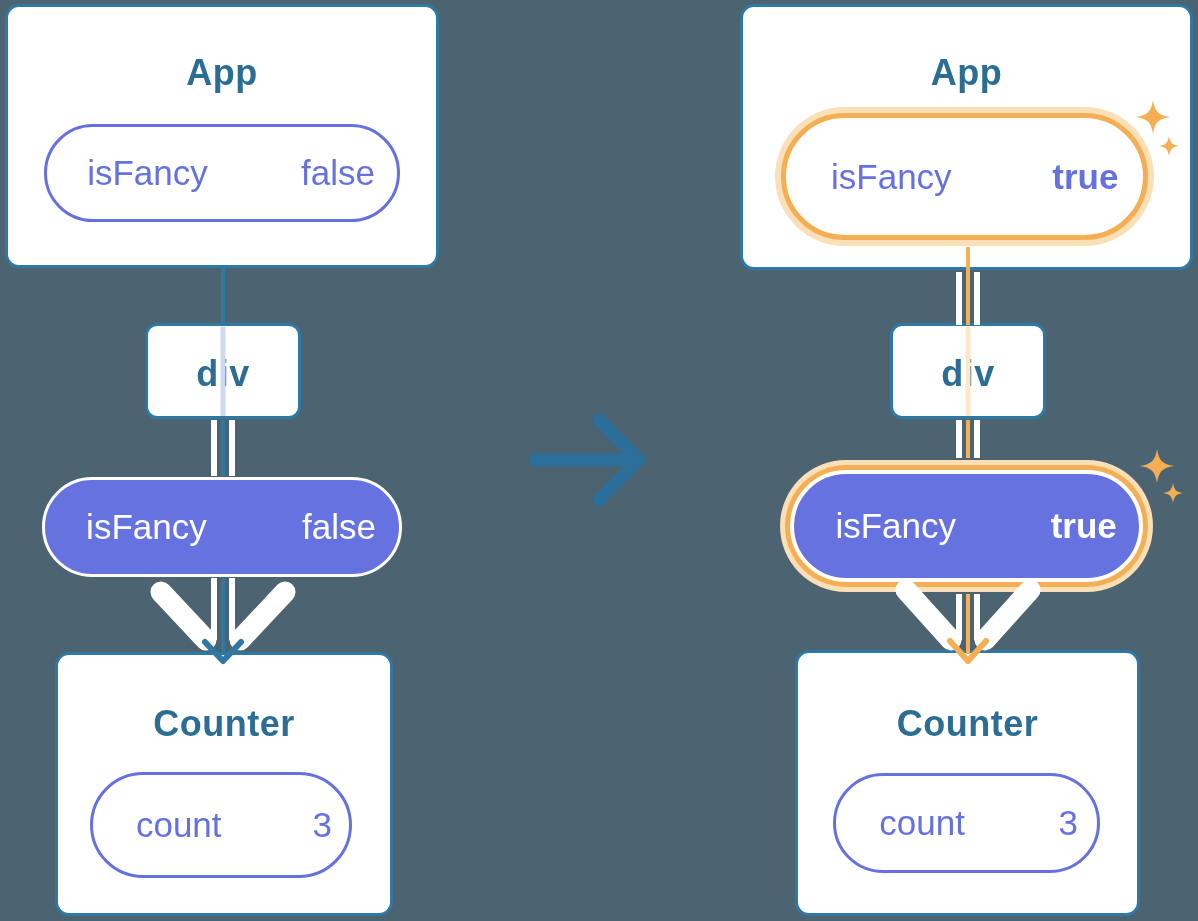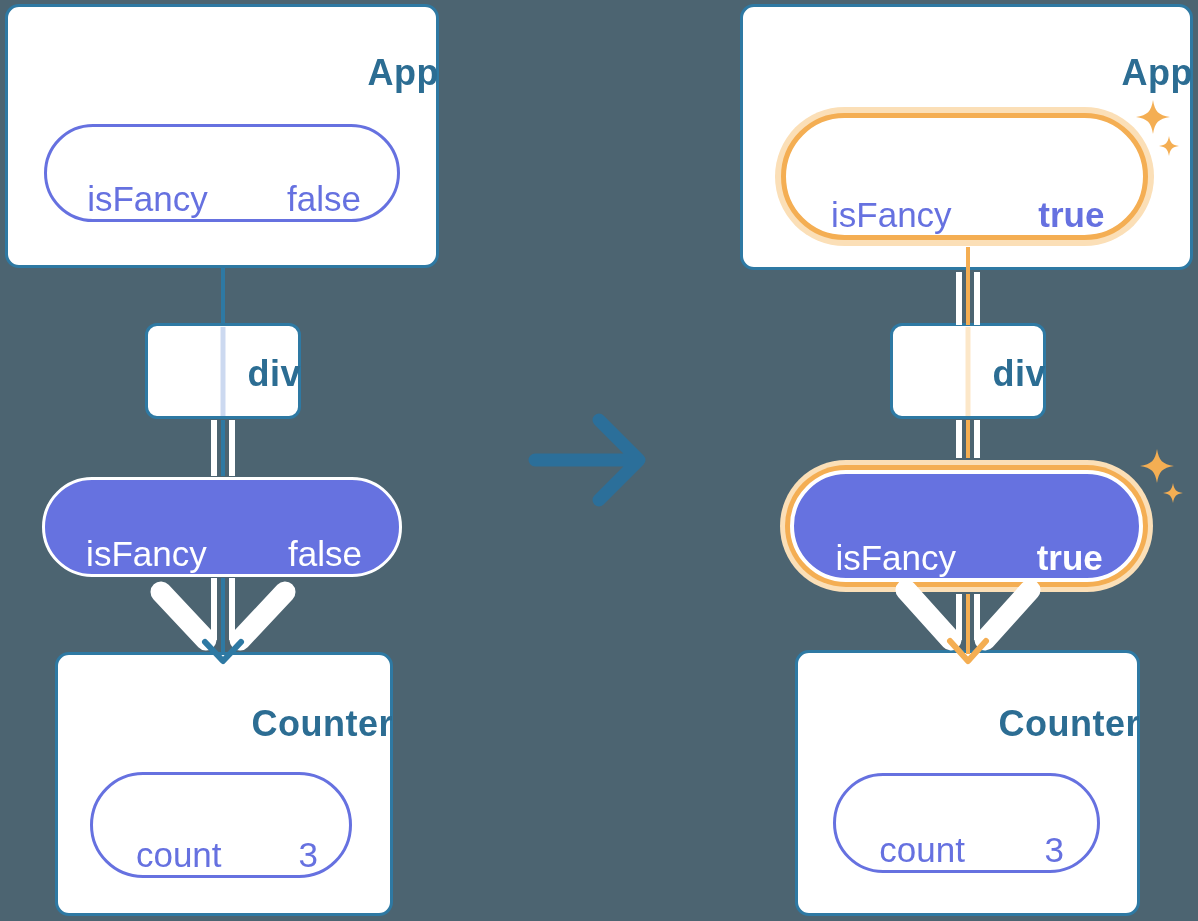--- a/index.html
+++ b/index.html
@@ -10,27 +10,27 @@
   }
   .diagram { position:absolute; top:0; height:921px; }
   .diagram.before { left:0; width:452px; }
   .diagram.after  { left:740px; width:458px; }
 
   .node {
     position:absolute; background:var(--white);
     border:3px solid var(--frame); border-radius:14px;
   }
   .node-title {
-    position:absolute; text-align:right; color:var(--heading);
+    position:absolute; text-align:center; color:var(--heading);
     font-size:36px; font-weight:600; letter-spacing:0.5px;
   }
 
   .pill {
-    position:absolute; display:flex; align-items:flex-end;
-    border-radius:999px; overflow:hidden; font-size:35px;
+    position:absolute; display:flex; align-items:center;
+    border-radius:999px; overflow:hidden; font-size:35px;gap:14px;
   }
   .pill .cell { display:flex; align-items:center; justify-content:center; }
   .pill .vdiv { flex:0 0 3px; }
 
   
   .pill.outline { background:var(--white); border:3px solid var(--indigo); color:var(--indigo); }
   .pill.outline .vdiv { background:var(--indigo); }
 
   
   .pill.filled { background:var(--purple); border:3px solid var(--white); color:var(--white); }

